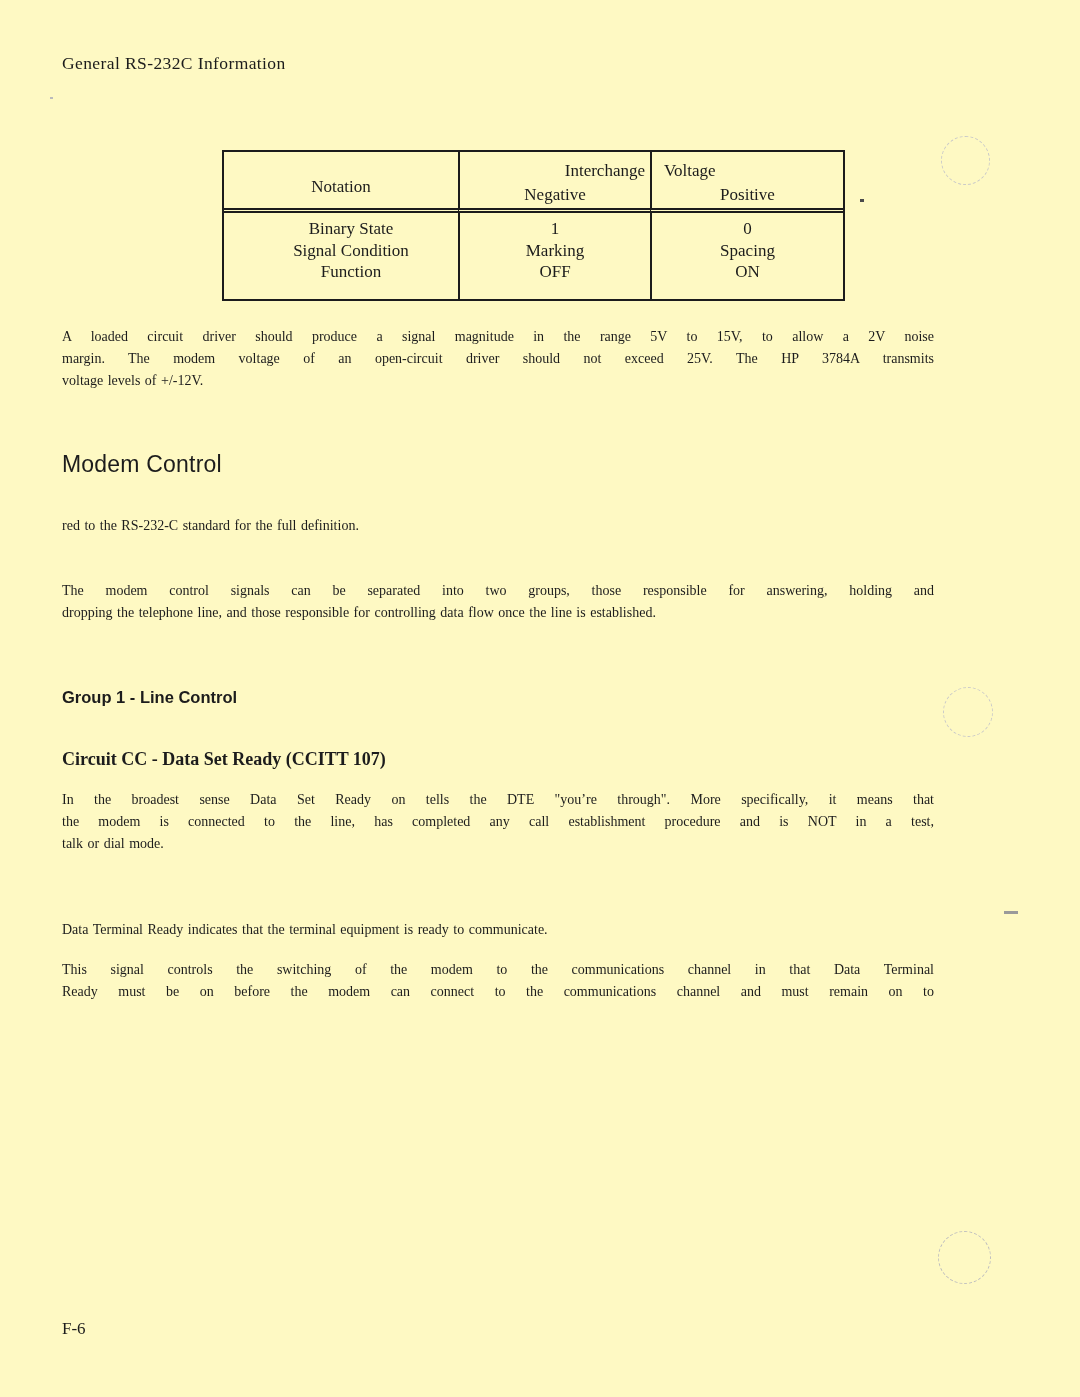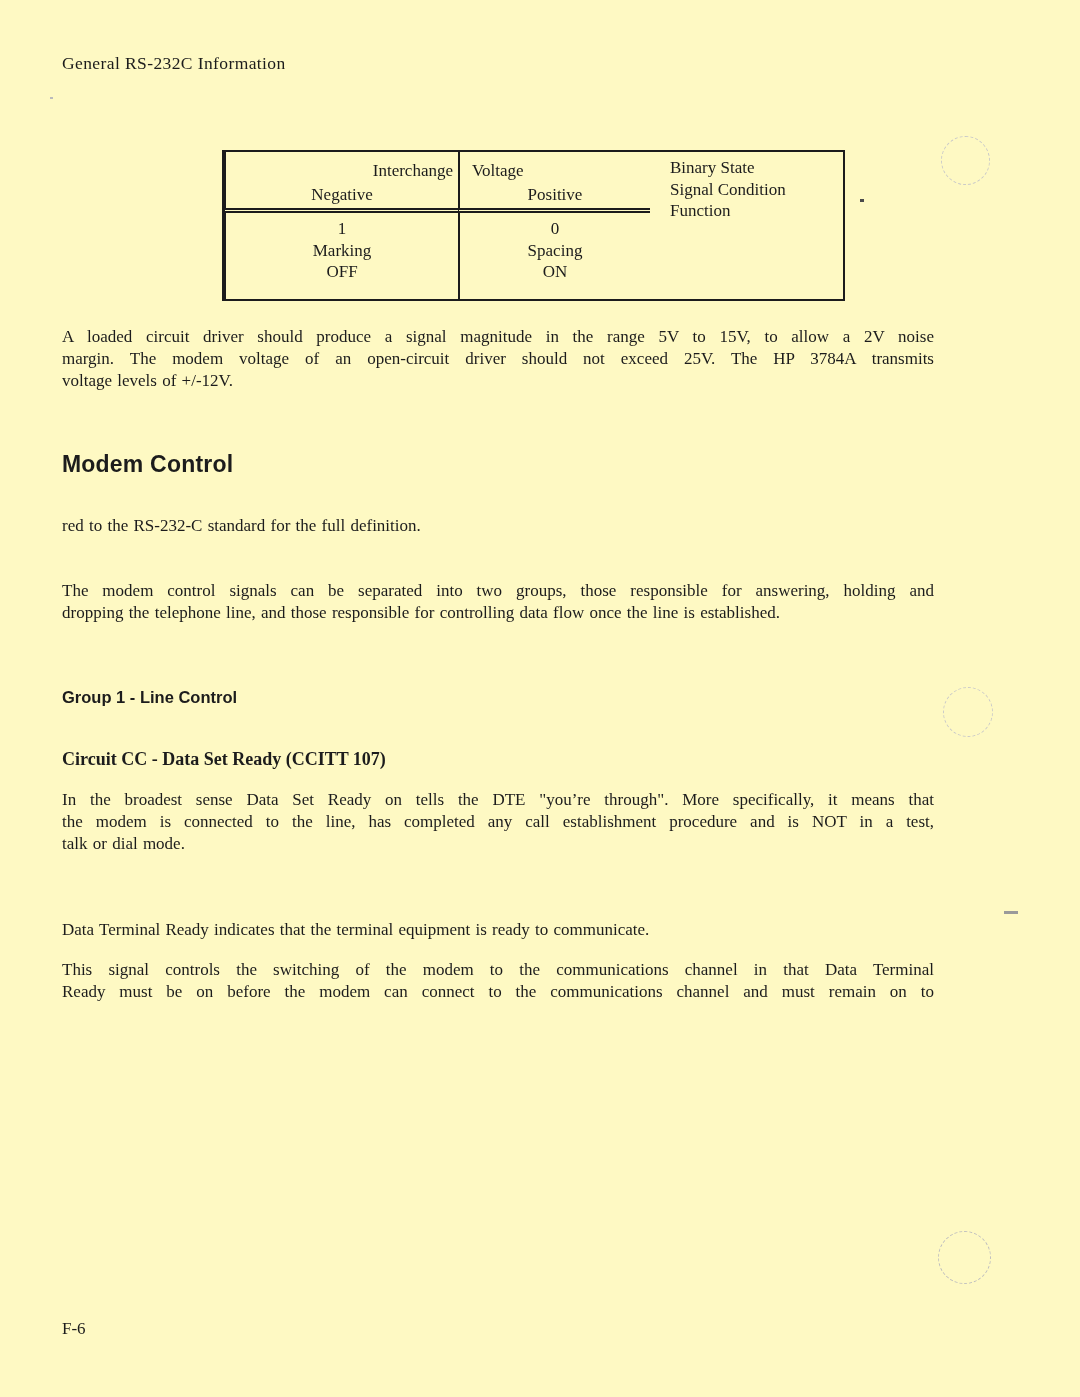--- a/index.html
+++ b/index.html
@@ -28,31 +28,31 @@
     font-size:17px;
   }
   .rs-table .cell{box-sizing:border-box;line-height:24px;}
   .rs-table .hcell{border-bottom:5px double #1c1c1c;padding-top:7px;}
   .rs-table .vline{border-left:2px solid #1c1c1c;}
   .hc1{display:flex;align-items:flex-end;justify-content:center;padding-bottom:9px;}
   .h-right{text-align:right;padding-right:5px;}
   .h-left{text-align:left;padding-left:12px;}
   .h-center{text-align:center;}
   .rs-table .bcell{padding-top:5px;line-height:21.5px;}
-  .bc1{padding-left:20px;}
+  .bc1{padding-left:20px;text-align:center;}
   .bc-center{text-align:center;}
 
   
-  .h-sans-lg{left:62px;top:451px;font-family:"Liberation Sans",sans-serif;font-weight:bold;font-size:23px;letter-spacing:.2px;}
+  .h-sans-lg{left:62px;top:451px;font-family:"Liberation Sans",sans-serif;font-weight:normal;font-size:23px;letter-spacing:.2px;}
   .h-sans-sm{left:62px;top:688px;font-family:"Liberation Sans",sans-serif;font-weight:bold;font-size:16.5px;}
   .h-serif-cc{left:62px;top:749px;font-weight:bold;font-size:18px;}
   .h-serif-cd{left:62px;top:875px;font-weight:bold;font-size:18px;}
 
   
-  .para{left:62px;width:872px;font-size:17px;line-height:22px;word-spacing:1px;}
+  .para{left:62px;width:872px;font-size:14px;line-height:22px;word-spacing:1px;}
   .p1{top:326px;} .p2{top:515px;} .p3{top:580px;}
   .p4{top:789px;} .p5{top:919px;} .p6{top:959px;}
   .jline{text-align:justify;text-align-last:justify;}
   .lline{text-align:left;}
 
   
   .hole{border:1px dashed #c9c9c9;border-radius:50%;}
   .hole1{left:941px;top:136px;width:47px;height:47px;}
   .hole2{left:943px;top:687px;width:48px;height:48px;}
   .hole3{left:938px;top:1231px;width:51px;height:51px;border-color:#bfbfbf;}
@@ -61,20 +61,21 @@
   .speck3{left:50px;top:97px;width:3px;height:2px;background:#bbbbbb;}
 </style>
 </head>
 <body>
 
 <div id="page">
 
   <div class="abs running-header">General RS-232C Information</div>
 
   <div class="abs rs-table">
+    <div class="cell hcell hc1">Notation</div>
     <div class="cell hcell vline">
       <div class="h-right">Interchange</div>
       <div class="h-center">Negative</div>
     </div>
     <div class="cell hcell vline">
       <div class="h-left">Voltage</div>
       <div class="h-center">Positive</div>
     </div>
     <div class="cell bcell bc1">
       <div>Binary State</div>

